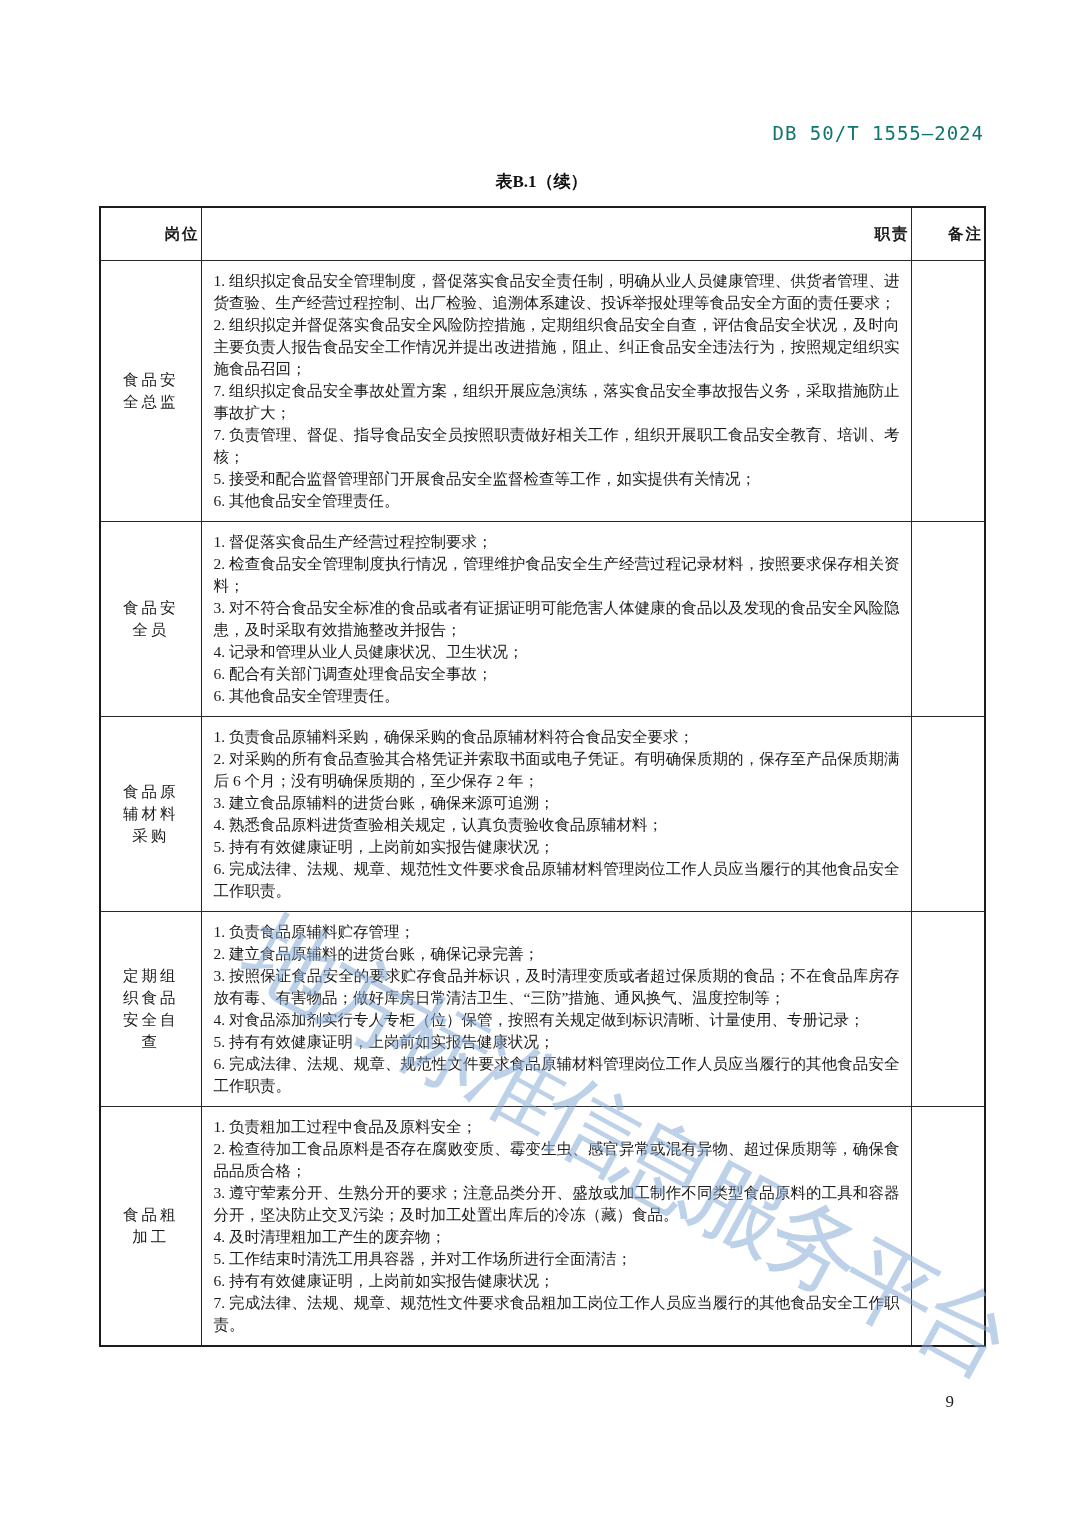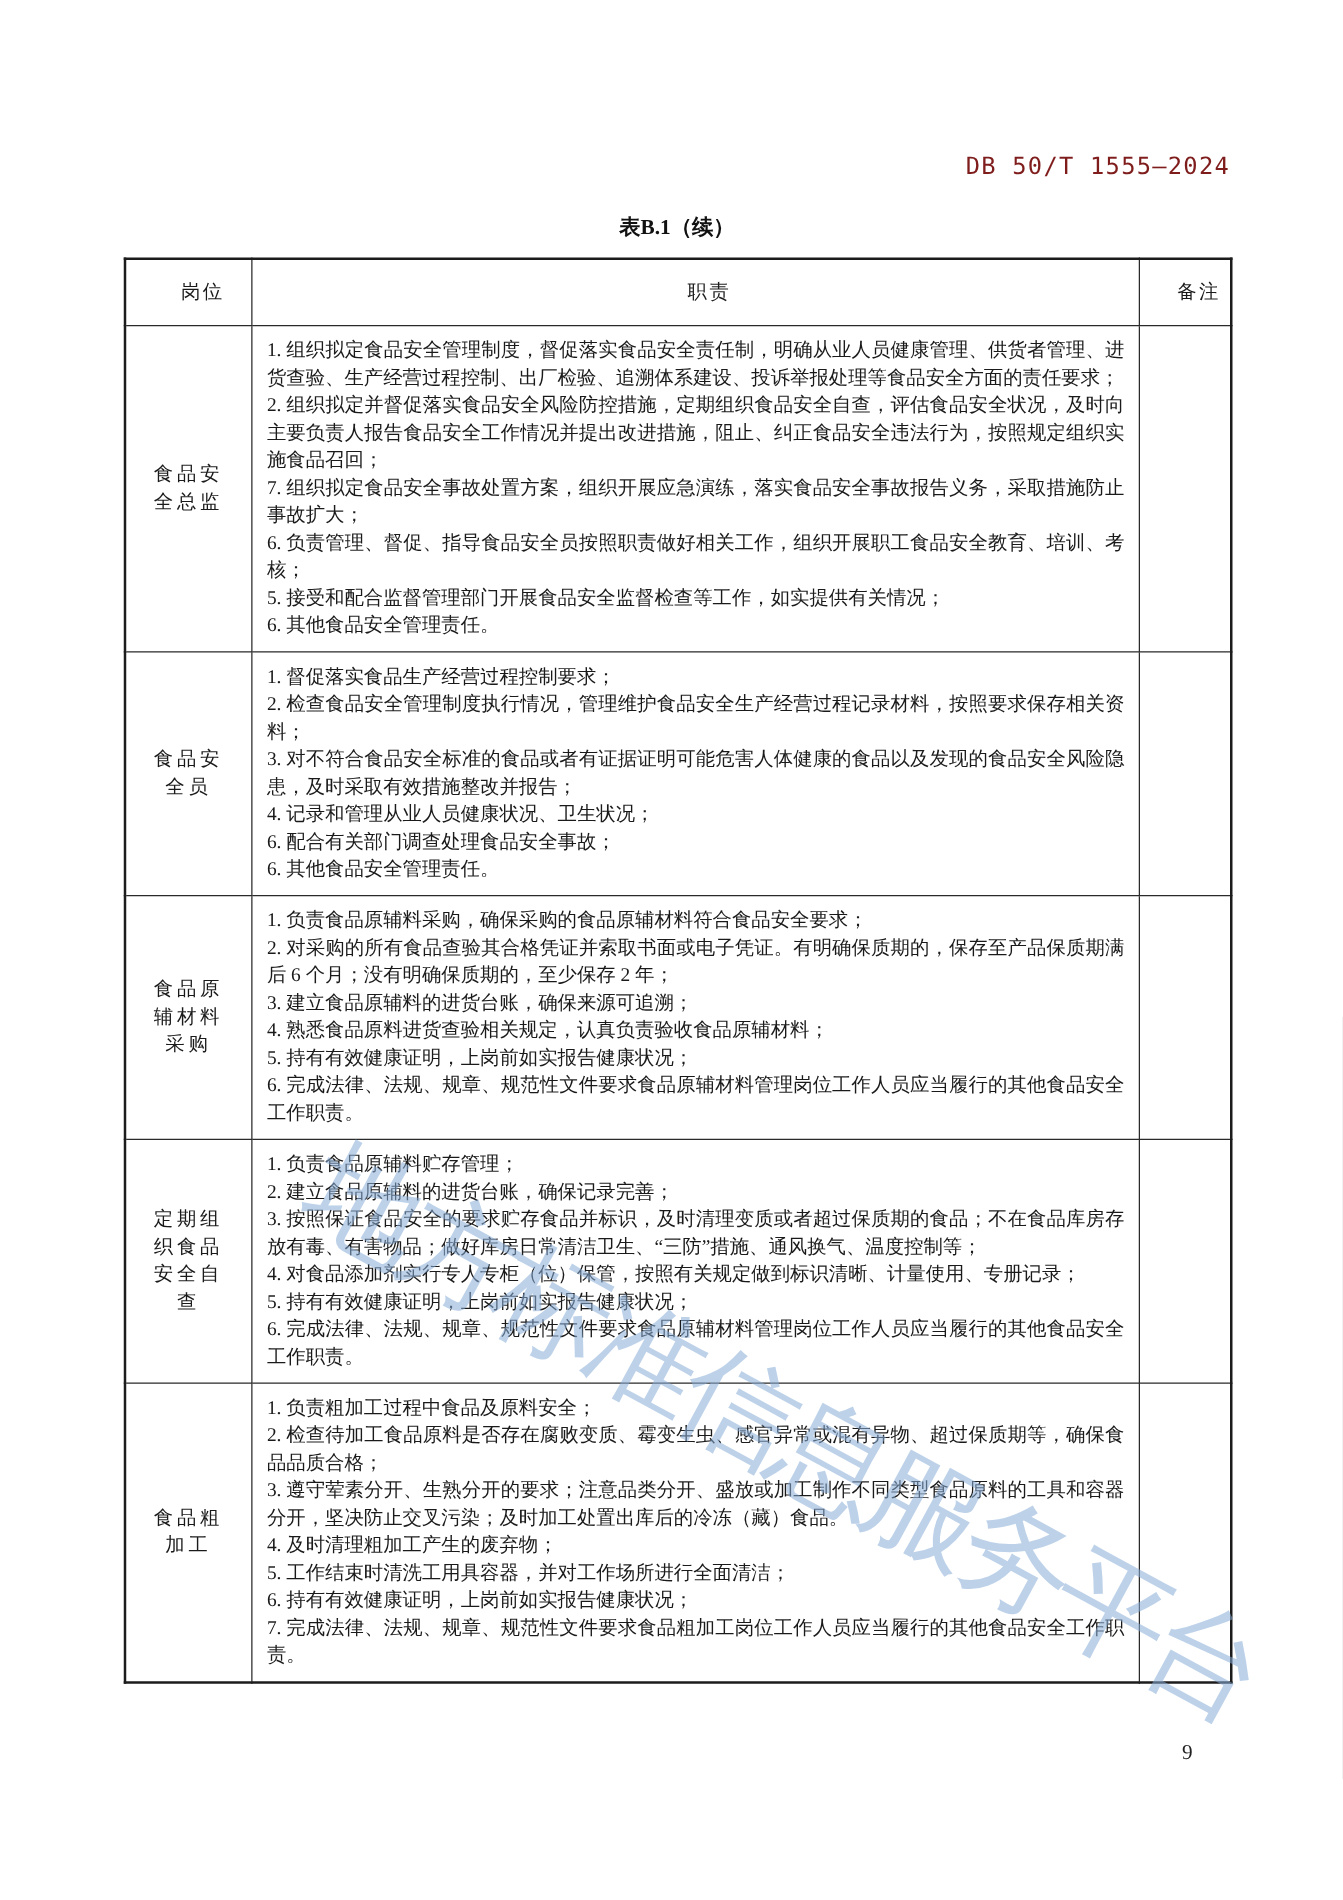--- a/index.html
+++ b/index.html
@@ -16,21 +16,21 @@
     position:absolute;
     left:99px; top:0;
     width:885px;
   }
   .doc-code {
     margin-top:122px;
     text-align:right;
     font-family:"DejaVu Sans Mono", monospace;
     font-size:19px;
     letter-spacing:1px;
-    color:#7f1d1d;
+    color:#0f766e;
   }
   .table-title {
     margin-top:26px;
     text-align:center;
     font-family:Liberation Serif, serif;
     font-weight:bold;
     font-size:17px;
     color:#111;
   }
   table.duties {
@@ -43,22 +43,22 @@
   table.duties th, table.duties td {
     border:1px solid #2a2a2a;
     font-size:15.5px;
     line-height:22px;
   }
   table.duties col.c-pos   { width:101px; }
   table.duties col.c-duty  { width:710px; }
   table.duties col.c-note  { width:74px;  }
   table.duties th {
     height:50px;
-    font-weight:normal;
-    text-align:center;
+    font-weight:bold;
+    text-align:right;
     vertical-align:middle;
     letter-spacing:2px;
     padding-left:24px;
   }
   td.pos-cell {
     text-align:center;
     vertical-align:middle;
     padding:4px 20px;
     letter-spacing:3px;
     line-height:32px;
@@ -113,21 +113,21 @@
           <th>备注</th>
         </tr>
       </thead>
       <tbody>
           <tr>
             <td class="pos-cell">食品安全总监</td>
             <td class="duty-cell">
               <div class="duty-line">1. 组织拟定食品安全管理制度，督促落实食品安全责任制，明确从业人员健康管理、供货者管理、进货查验、生产经营过程控制、出厂检验、追溯体系建设、投诉举报处理等食品安全方面的责任要求；</div>
               <div class="duty-line">2. 组织拟定并督促落实食品安全风险防控措施，定期组织食品安全自查，评估食品安全状况，及时向主要负责人报告食品安全工作情况并提出改进措施，阻止、纠正食品安全违法行为，按照规定组织实施食品召回；</div>
               <div class="duty-line">7. 组织拟定食品安全事故处置方案，组织开展应急演练，落实食品安全事故报告义务，采取措施防止事故扩大；</div>
-              <div class="duty-line">6. 负责管理、督促、指导食品安全员按照职责做好相关工作，组织开展职工食品安全教育、培训、考核；</div>
+              <div class="duty-line">7. 负责管理、督促、指导食品安全员按照职责做好相关工作，组织开展职工食品安全教育、培训、考核；</div>
               <div class="duty-line">5. 接受和配合监督管理部门开展食品安全监督检查等工作，如实提供有关情况；</div>
               <div class="duty-line">6. 其他食品安全管理责任。</div>
             </td>
             <td class="remark-cell"></td>
           </tr>
           <tr>
             <td class="pos-cell">食品安全员</td>
             <td class="duty-cell">
               <div class="duty-line">1. 督促落实食品生产经营过程控制要求；</div>
               <div class="duty-line">2. 检查食品安全管理制度执行情况，管理维护食品安全生产经营过程记录材料，按照要求保存相关资料；</div>

